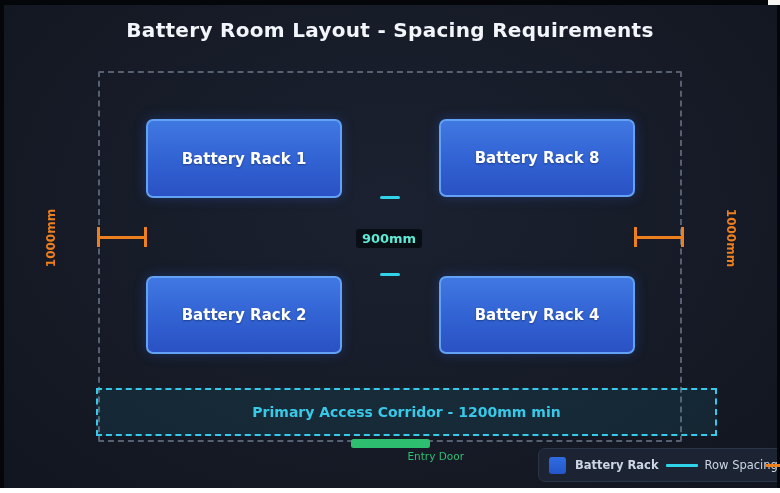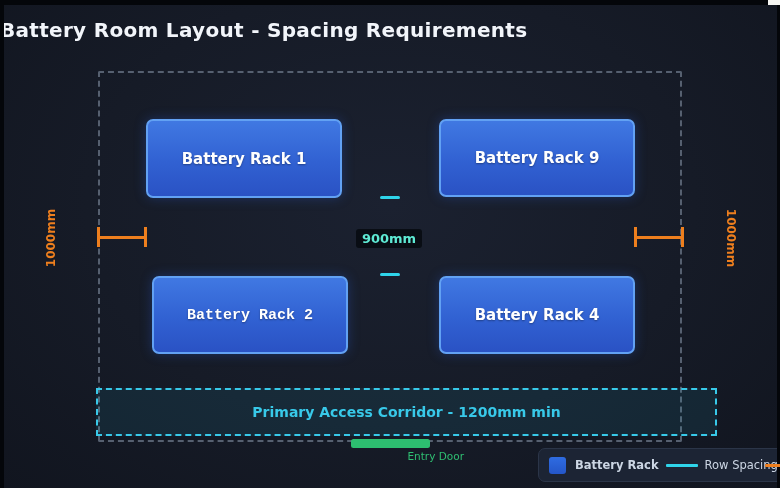--- a/index.html
+++ b/index.html
@@ -17,41 +17,42 @@
     overflow: hidden;
   }
   .edge { position: absolute; background: #04060a; }
   .edge-top    { left: 0; top: 0; width: 768px; height: 5px; }
   .edge-left   { left: 0; top: 0; width: 4px; height: 488px; }
   .edge-right  { left: 777px; top: 0; width: 3px; height: 488px; }
   .corner-white{ position: absolute; left: 768px; top: 0; width: 12px; height: 5px; background: #f5f5f2; }
 
   .title {
     position: absolute; left: 0; top: 18px; width: 780px;
+    text-align: center;
     color: #f2f5fa; font-size: 20px; font-weight: bold; letter-spacing: .3px;
   }
 
   .room-outline {
     position: absolute; left: 98px; top: 71px; width: 584px; height: 371px;
     border: 2px dashed #566070; border-radius: 2px;
     box-sizing: border-box;
   }
 
   .rack {
     position: absolute; width: 196px; height: 78px;
     background: linear-gradient(180deg, #4078e2 0%, #3161d2 55%, #2a52c4 100%);
     border: 2px solid #62a1f3; border-radius: 7px;
     box-sizing: border-box;
     display: flex; align-items: center; justify-content: center;
     color: #ffffff; font-size: 15px; font-weight: bold;
     box-shadow: 0 0 12px rgba(43, 92, 205, 0.35);
     text-shadow: 0 1px 2px rgba(0,0,0,.35);
   }
   .rack-1 { left: 146px; top: 119px; height: 79px; }
-  .rack-2 { left: 152px; top: 276px; font-family: Liberation Mono, monospace; }
+  .rack-2 { left: 146px; top: 276px; }
   .rack-3 { left: 439px; top: 119px; }
   .rack-4 { left: 439px; top: 276px; }
 
   .row-dash {
     position: absolute; width: 20px; height: 3px;
     background: #2fd4ea; border-radius: 1.5px;
   }
   .row-dash-top { left: 380px; top: 196px; }
   .row-dash-bottom { left: 380px; top: 273px; }
 
@@ -119,21 +120,21 @@
 <body>
 
 <div class="canvas">
 
   <div class="title">Battery Room Layout - Spacing Requirements</div>
 
   <div class="room-outline"></div>
 
   <div class="rack rack-1">Battery Rack 1</div>
   <div class="rack rack-2">Battery Rack 2</div>
-  <div class="rack rack-3">Battery Rack 9</div>
+  <div class="rack rack-3">Battery Rack 8</div>
   <div class="rack rack-4">Battery Rack 4</div>
 
   <div class="row-dash row-dash-top"></div>
   <div class="row-dash row-dash-bottom"></div>
   <div class="dim-badge">900mm</div>
 
   <div class="ibeam ibeam-left">
     <i class="cap"></i>
     <i class="bar"></i>
     <i class="cap"></i>

